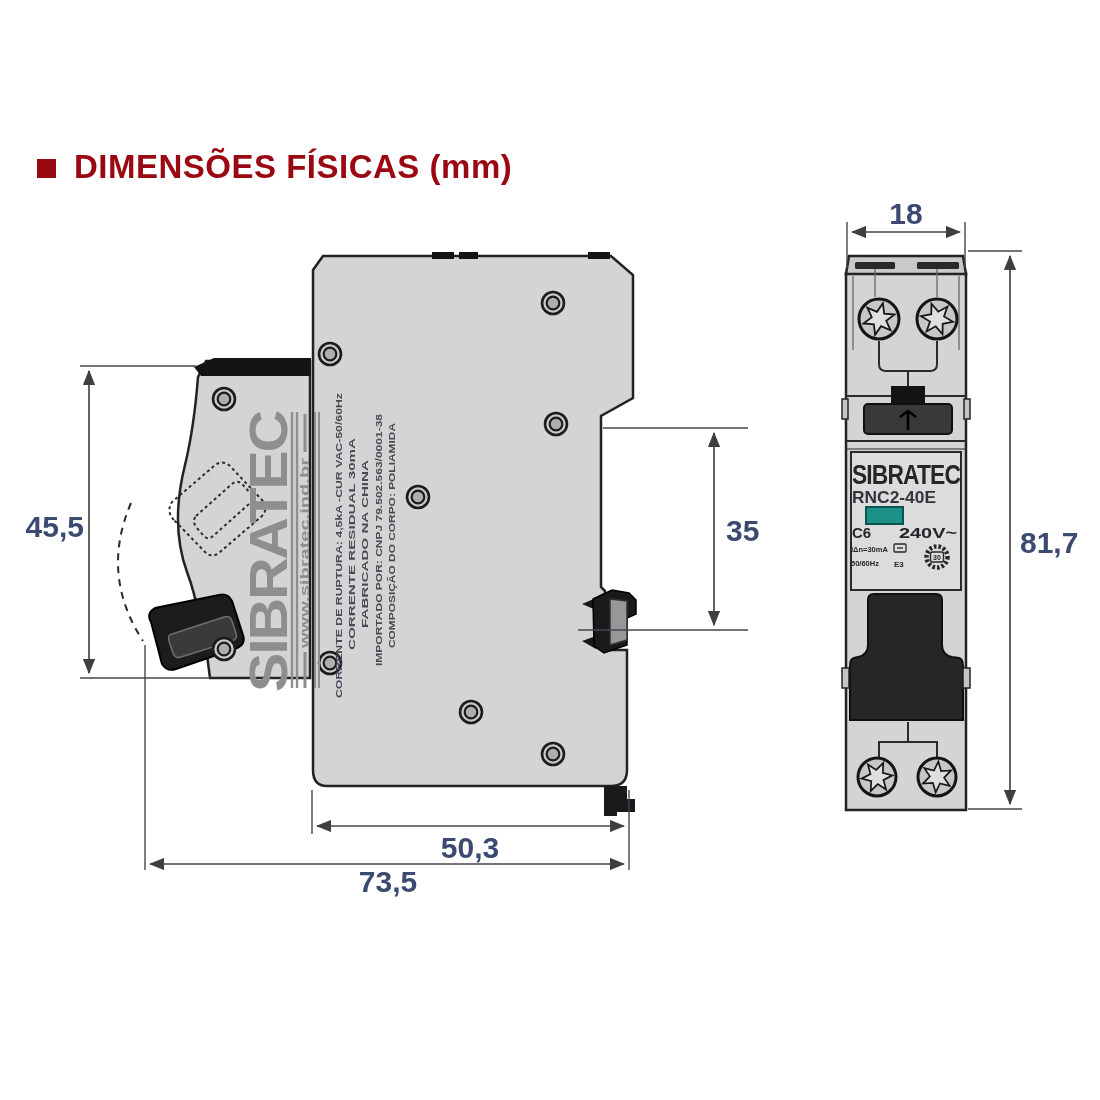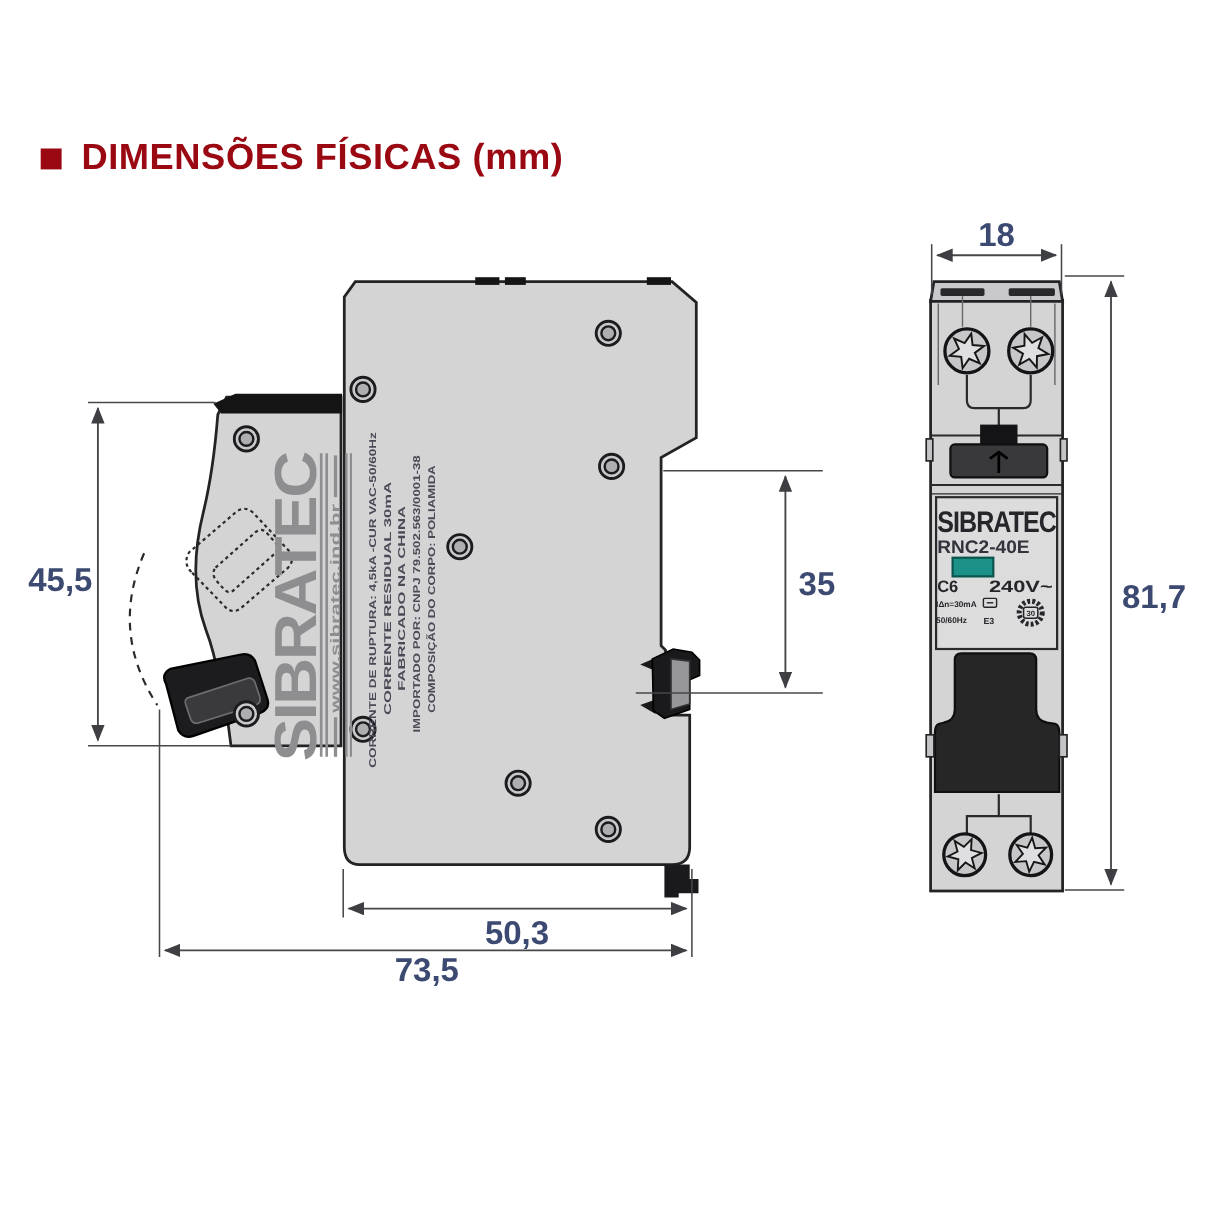--- a/index.html
+++ b/index.html
@@ -1,18 +1,18 @@
 <!DOCTYPE html>
 <html><head>
 <meta charset="utf-8">
 <style>
   html,body{margin:0;padding:0;background:#ffffff;}
   #canvas{position:relative;width:1100px;height:1100px;background:#ffffff;overflow:hidden;
           font-family:"Liberation Sans",sans-serif;}
-  .title-row{position:absolute;left:37px;top:124px;display:flex;align-items:center;gap:18px;}
+  .title-row{position:absolute;left:37px;top:148px;display:flex;align-items:center;gap:18px;}
   .title-bullet{width:19px;height:19px;background:#9a0812;margin-top:2px;}
   .title-text{font-size:33px;font-weight:700;color:#9a0812;letter-spacing:0.5px;white-space:nowrap;}
   svg{position:absolute;left:0;top:0;}
   text{font-family:"Liberation Sans",sans-serif;}
   .dim-label{font-size:30px;font-weight:700;fill:#3c4a72;}
   .dim-line{stroke:#47474b;stroke-width:1.7;fill:none;}
   .ext-line{stroke:#47474b;stroke-width:1.4;fill:none;}
   .body-fill{fill:#d4d4d5;stroke:#232325;stroke-width:2.5;}
   .print-col{font-size:9px;font-weight:700;fill:#4a4a56;}
 </style>

